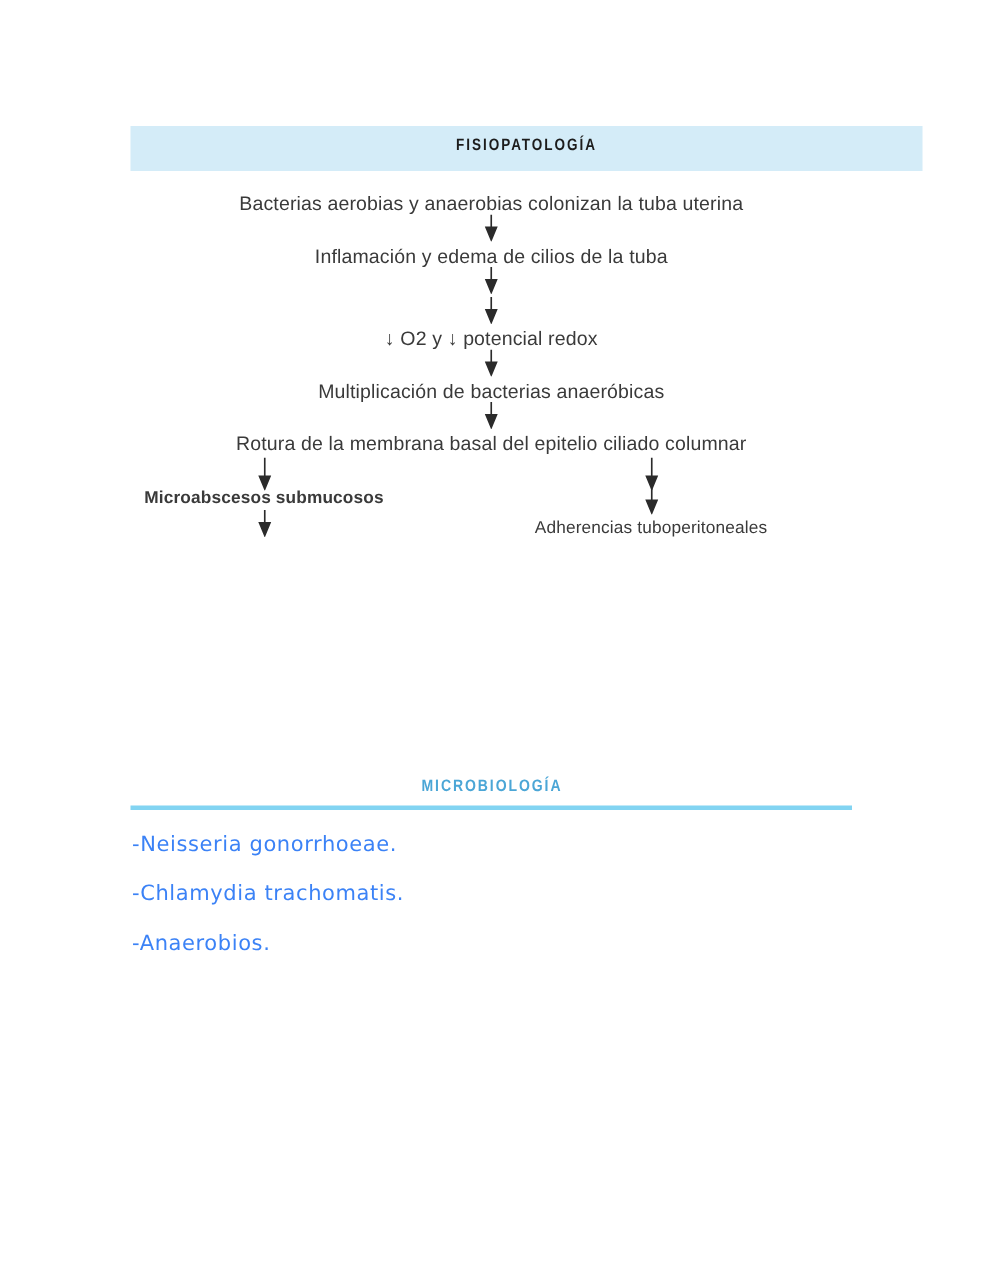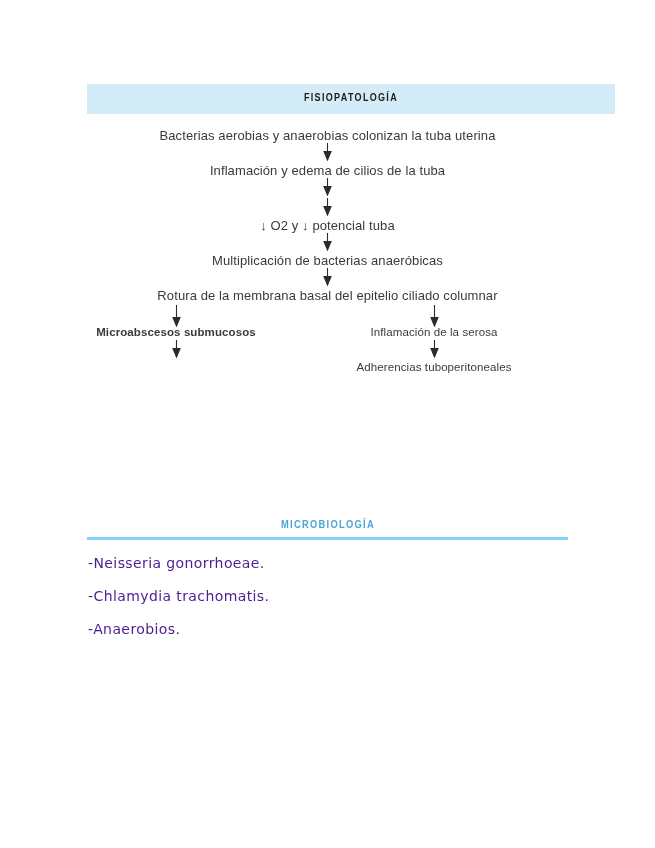--- a/index.html
+++ b/index.html
@@ -110,21 +110,21 @@
   }
   .micro-list {
     position: absolute;
     left: 88px;
     top: 553px;
     width: 470px;
   }
   .micro-item {
     font-family: "DejaVu Sans", sans-serif;
     font-size: 14px;
-    color: #4c1d95;
+    color: #3b82f6;
     height: 33px;
     line-height: 20px;
     letter-spacing: 0.4px;
   }
   .micro-item b { font-weight: bold; }
 </style>
 </head>
 <body>
 
 <div class="page">
@@ -148,21 +148,21 @@
           <path d="M4.5 0 L4.5 9 M4.5 17 L1 8.5 L8 8.5 Z" stroke="#2b2b2b" stroke-width="1.1" fill="#2b2b2b"></path>
         </svg>
     </div>
 
     <div class="arrow">
       <svg width="9" height="18" viewBox="0 0 9 18">
           <path d="M4.5 0 L4.5 9 M4.5 17 L1 8.5 L8 8.5 Z" stroke="#2b2b2b" stroke-width="1.1" fill="#2b2b2b"></path>
         </svg>
     </div>
 
-    <div class="flow-row">↓ O2 y ↓ potencial tuba</div>
+    <div class="flow-row">↓ O2 y ↓ potencial redox</div>
     <div class="arrow">
       <svg width="9" height="18" viewBox="0 0 9 18">
           <path d="M4.5 0 L4.5 9 M4.5 17 L1 8.5 L8 8.5 Z" stroke="#2b2b2b" stroke-width="1.1" fill="#2b2b2b"></path>
         </svg>
     </div>
 
     <div class="flow-row">Multiplicación de bacterias anaeróbicas</div>
     <div class="arrow">
       <svg width="9" height="18" viewBox="0 0 9 18">
           <path d="M4.5 0 L4.5 9 M4.5 17 L1 8.5 L8 8.5 Z" stroke="#2b2b2b" stroke-width="1.1" fill="#2b2b2b"></path>
@@ -186,21 +186,20 @@
             </svg>
         </div>
       </div>
 
       <div class="branch-col right">
         <div class="arrow">
           <svg width="9" height="22" viewBox="0 0 9 22">
               <path d="M4.5 0 L4.5 13 M4.5 21 L1 12.5 L8 12.5 Z" stroke="#2b2b2b" stroke-width="1.1" fill="#2b2b2b"></path>
             </svg>
         </div>
-        <div class="flow-row">Inflamación de la serosa</div>
         <div class="arrow">
           <svg width="9" height="18" viewBox="0 0 9 18">
               <path d="M4.5 0 L4.5 9 M4.5 17 L1 8.5 L8 8.5 Z" stroke="#2b2b2b" stroke-width="1.1" fill="#2b2b2b"></path>
             </svg>
         </div>
         <div class="flow-row">Adherencias tuboperitoneales</div>
       </div>
 
     </div>
   </div>

